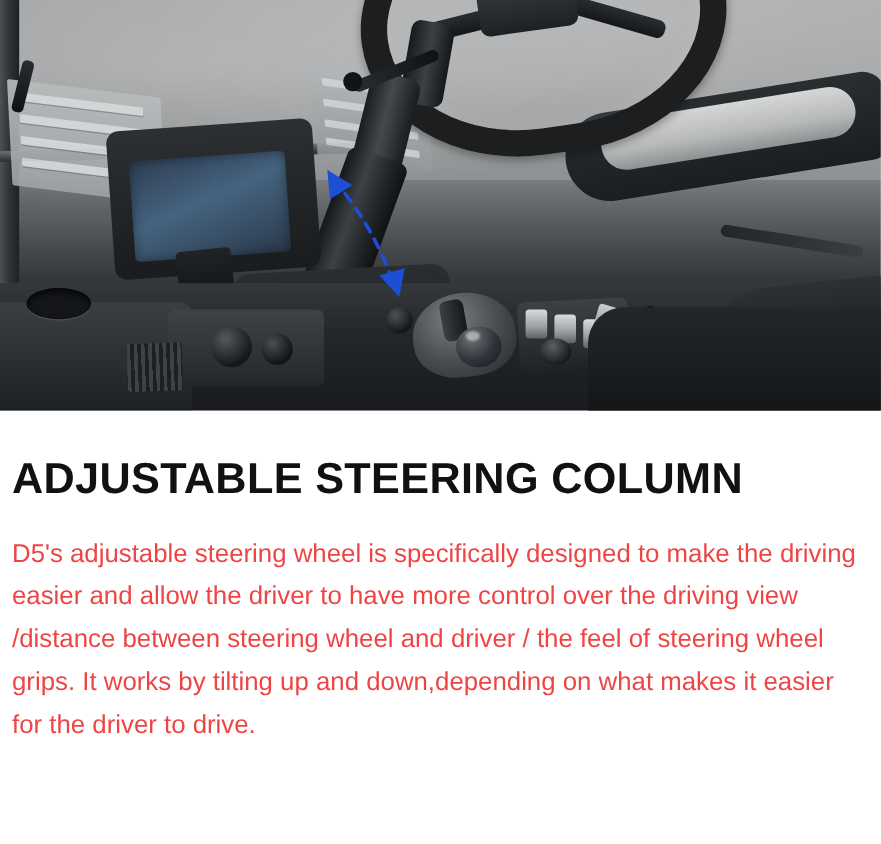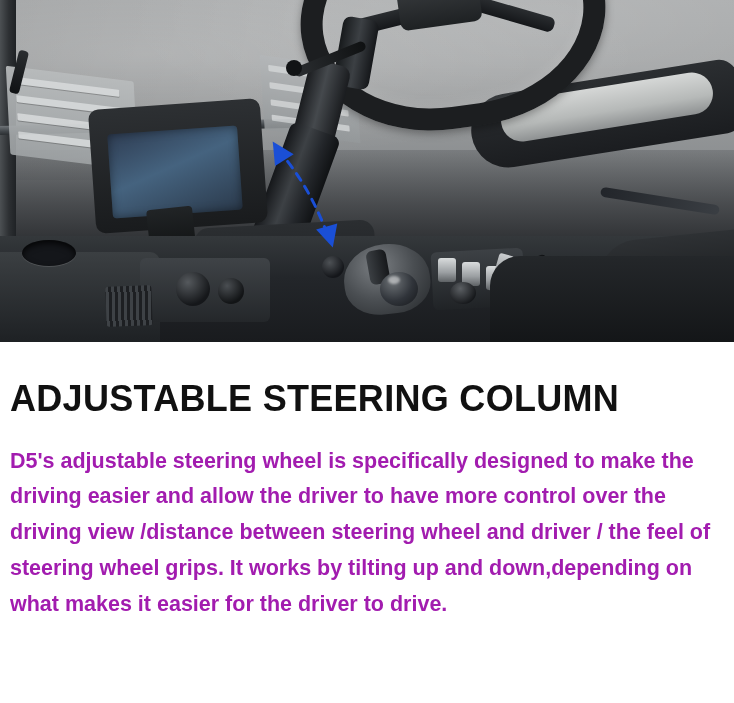--- a/index.html
+++ b/index.html
@@ -431,22 +431,22 @@
     line-height: 1.05;
     font-weight: bold;
     letter-spacing: 0.3px;
     color: #111111;
   }
   .body-text {
     margin: 0;
     padding: 26px 14px 0 10px;
     font-size: 21.5px;
     line-height: 1.66;
-    color: #a21caf;
-    font-weight: 700;
+    color: #ef4444;
+    font-weight: 400;
   }
 </style>
 </head>
 <body>
 
 <div class="page">
 
   <div class="photo">
     <div class="bg-wall"></div>
     <div class="bg-wall-texture"></div>

